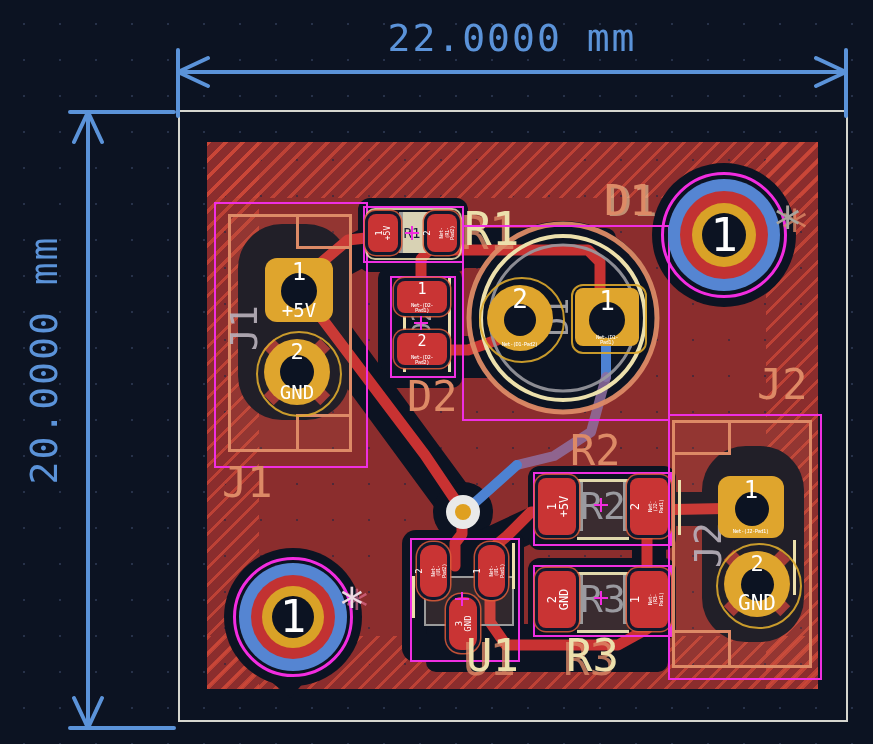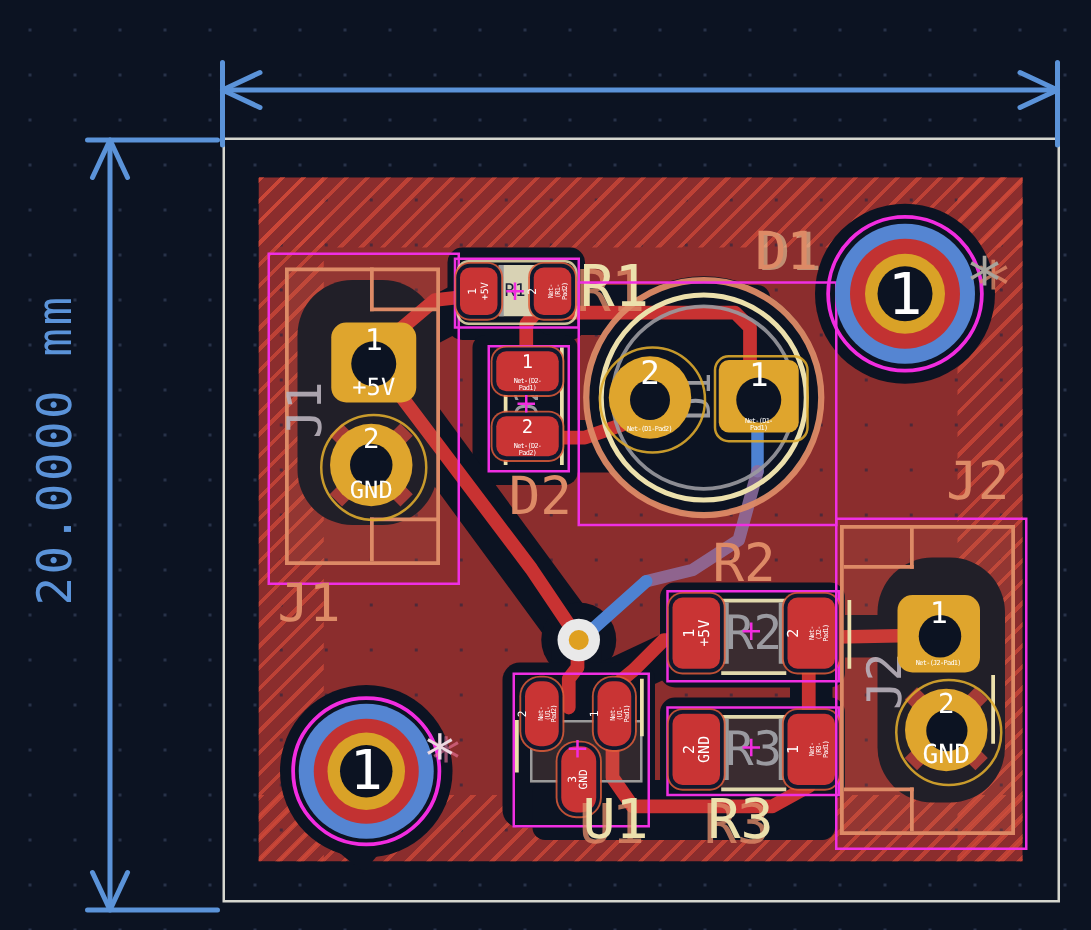--- a/index.html
+++ b/index.html
@@ -289,15 +289,16 @@
   </div>
 
   <svg width="873" height="744">
     <g stroke="#5b93d9" stroke-width="4" fill="none" stroke-linecap="round">
       <path d="M178,50 V116 M846,50 V116 M178,72 H846"></path>
       <path d="M178,72 L208,58 M178,72 L208,86 M846,72 L816,58 M846,72 L816,86"></path>
       <path d="M70,112 H174 M70,728 H174 M88,112 V728"></path>
       <path d="M88,112 L74,142 M88,112 L102,142 M88,728 L74,698 M88,728 L102,698"></path>
     </g>
   </svg>
+  <div class="abs txt dim ctr" style="left:178px;top:16px;width:668px;height:44px;font-size:38px;letter-spacing:2px;">22.0000 mm</div>
   <div class="abs txt dim ctr" style="left:-96px;top:338px;width:280px;height:44px;font-size:38px;letter-spacing:2px;transform:rotate(-90deg);">20.0000 mm</div>
 
 </div>
 
 </body></html>

